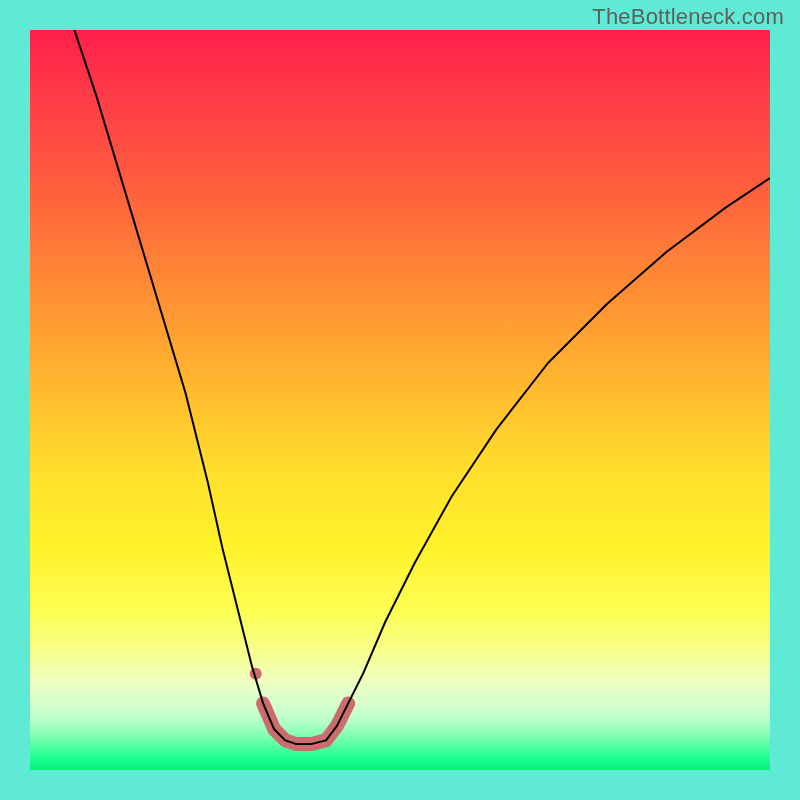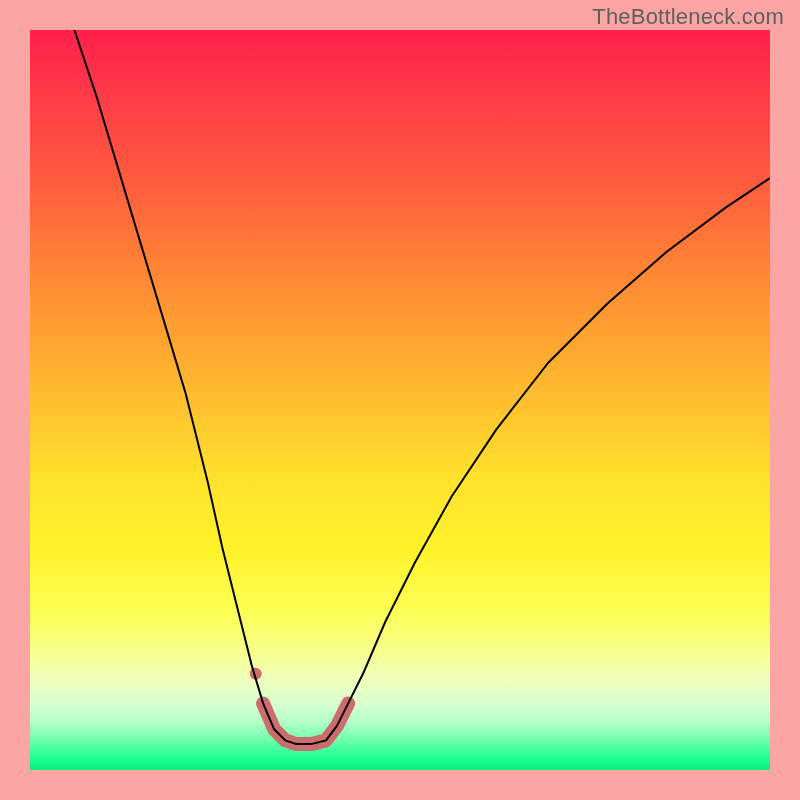--- a/index.html
+++ b/index.html
@@ -8,21 +8,21 @@
     width: 800px;
     height: 800px;
     overflow: hidden;
     background: #000;
     font-family: Arial, Helvetica, sans-serif;
   }
   .frame {
     position: relative;
     width: 800px;
     height: 800px;
-    background: #fca5a5;
+    background: #5eead4;
     text-decoration: underline;
   }
   .watermark {
     position: absolute;
     top: 4px;
     right: 16px;
     color: #5f5f5f;
     font-size: 22px;
     font-weight: 400;
     letter-spacing: 0.2px;

